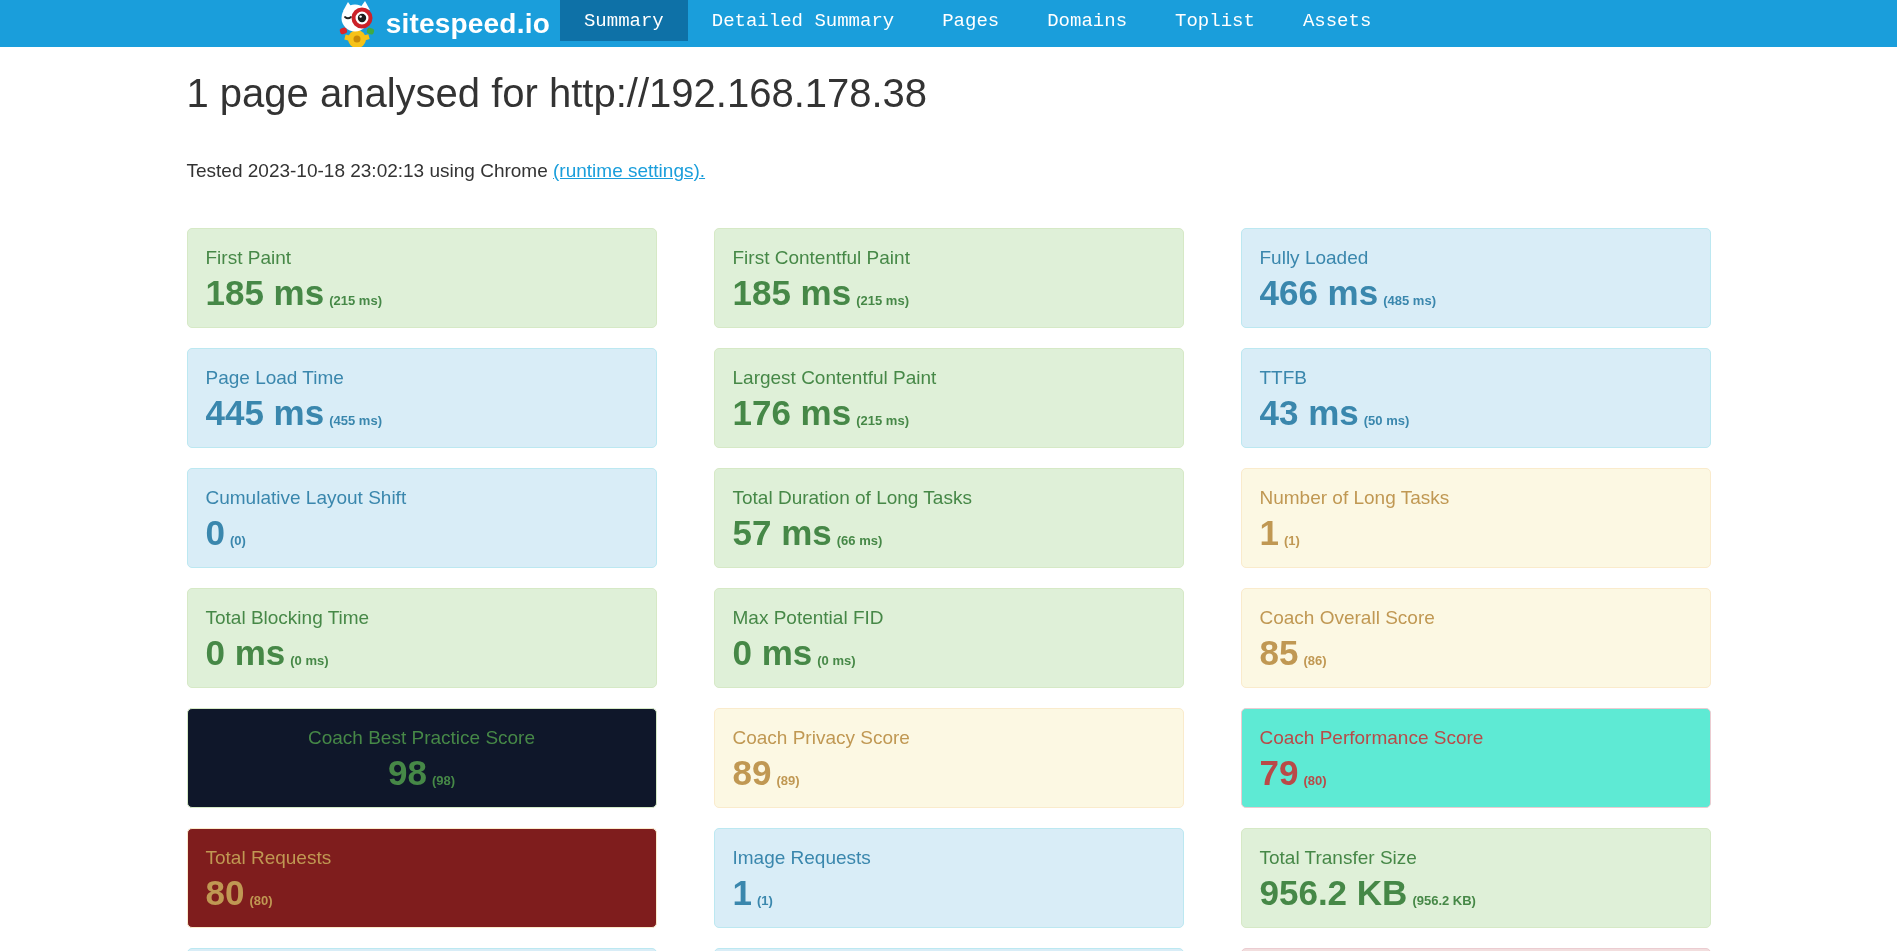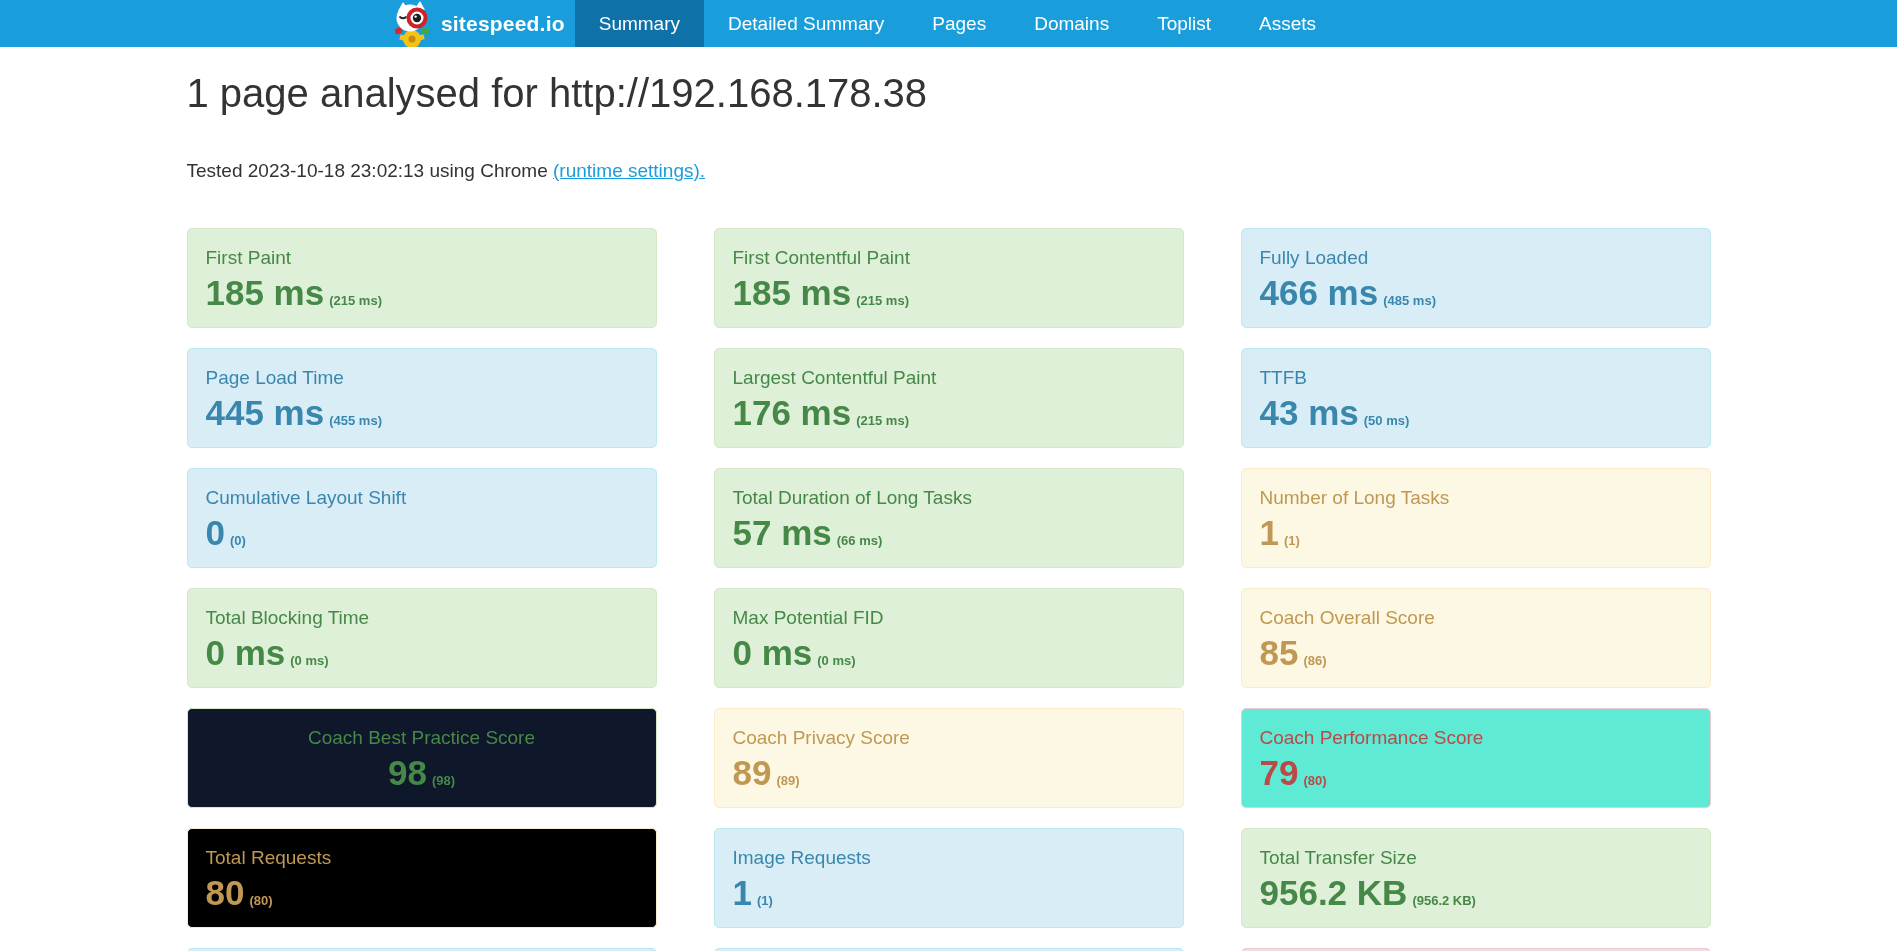--- a/index.html
+++ b/index.html
@@ -29,39 +29,40 @@
   .brand {
     display:flex;
     align-items:center;
     gap:8px;
     padding:0 10px;
     cursor:pointer;
   }
   .brand-text {
     color:#fff;
     font-weight:bold;
-    font-size:21px;
+    font-size:28px;
     letter-spacing:0.2px;
   }
   .logo-icon { width:42px; height:46px; margin-top:4px; }
   .nav-items {
     list-style:none;
     margin:0; padding:0;
     display:flex;
     align-items:stretch;
   }
   .nav-items a {
     display:flex;
     align-items:center;
-    height:47px;
+    height:41px;
     padding:0 24px;
     color:#fff;
     text-decoration:none;
     font-size:19px;
     white-space:nowrap;
+    font-family:Liberation Mono, monospace;
   }
   
   main {
     width:1524px;
     margin:0 auto;
   }
   h1.page-title {
     margin:24px 0 0;
     font-weight:400;
     font-size:40px;
@@ -258,21 +259,21 @@
     <div class="card-value">
       <span class="big">89</span><span class="small">(89)</span>
     </div>
   </div>
         <div class="card" style="background: #5eead4; border-color: rgb(235, 204, 209); color: rgb(185, 74, 72);">
     <div class="card-label">Coach Performance Score</div>
     <div class="card-value">
       <span class="big">79</span><span class="small">(80)</span>
     </div>
   </div>
-        <div class="card" style="background: #000000; border-color: rgb(250, 235, 204); color: rgb(192, 152, 83);">
+        <div class="card" style="background: #7f1d1d; border-color: rgb(250, 235, 204); color: rgb(192, 152, 83);">
     <div class="card-label">Total Requests</div>
     <div class="card-value">
       <span class="big">80</span><span class="small">(80)</span>
     </div>
   </div>
         <div class="card" style="background: rgb(217, 237, 247); border-color: rgb(188, 232, 241); color: rgb(58, 135, 173);">
     <div class="card-label">Image Requests</div>
     <div class="card-value">
       <span class="big">1</span><span class="small">(1)</span>
     </div>

